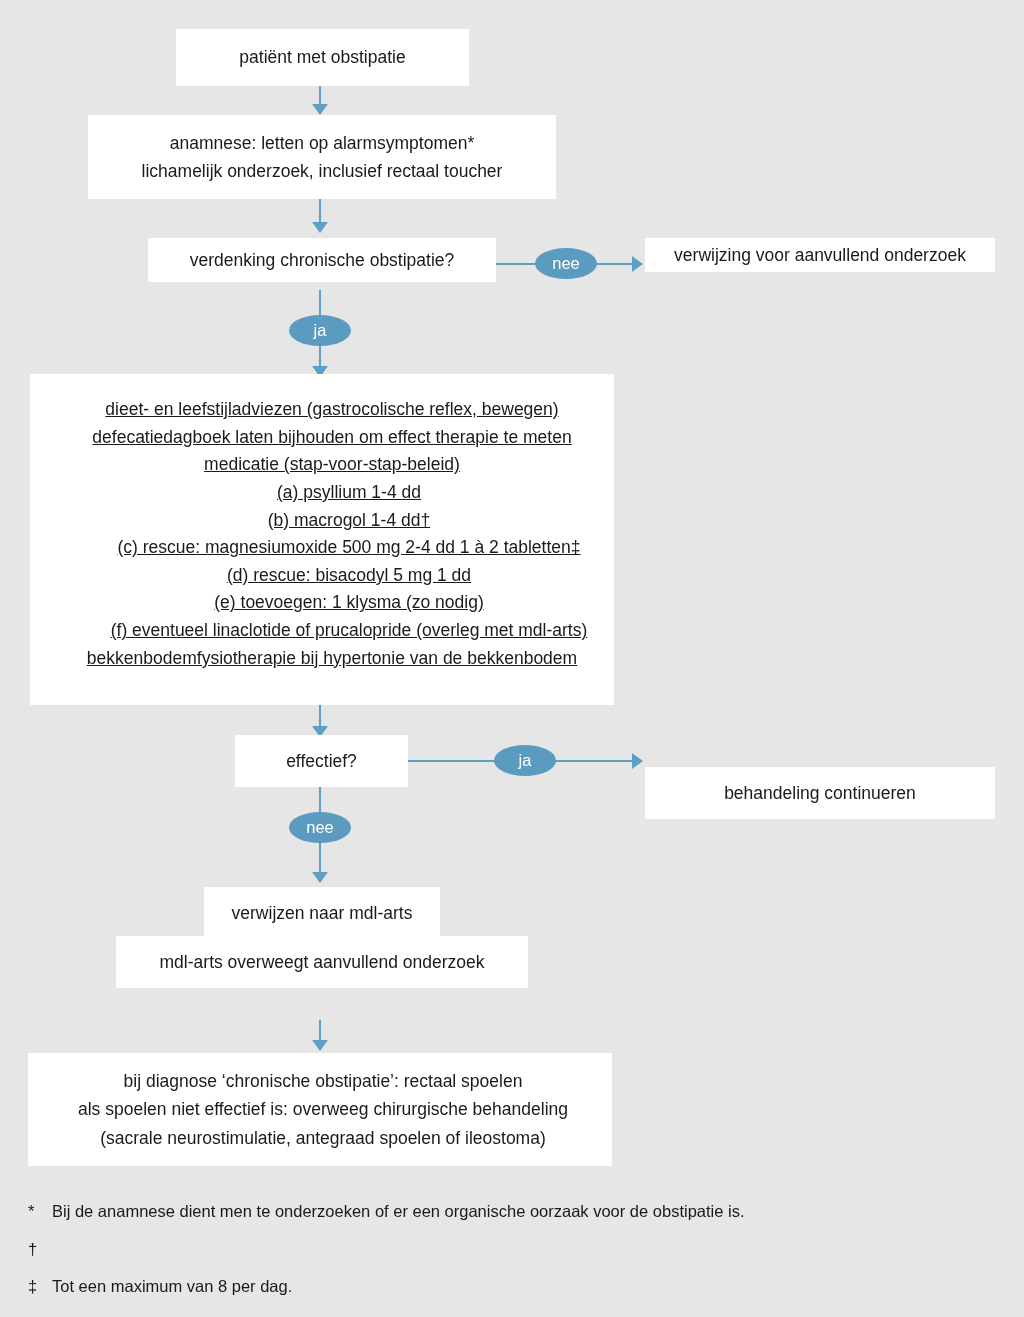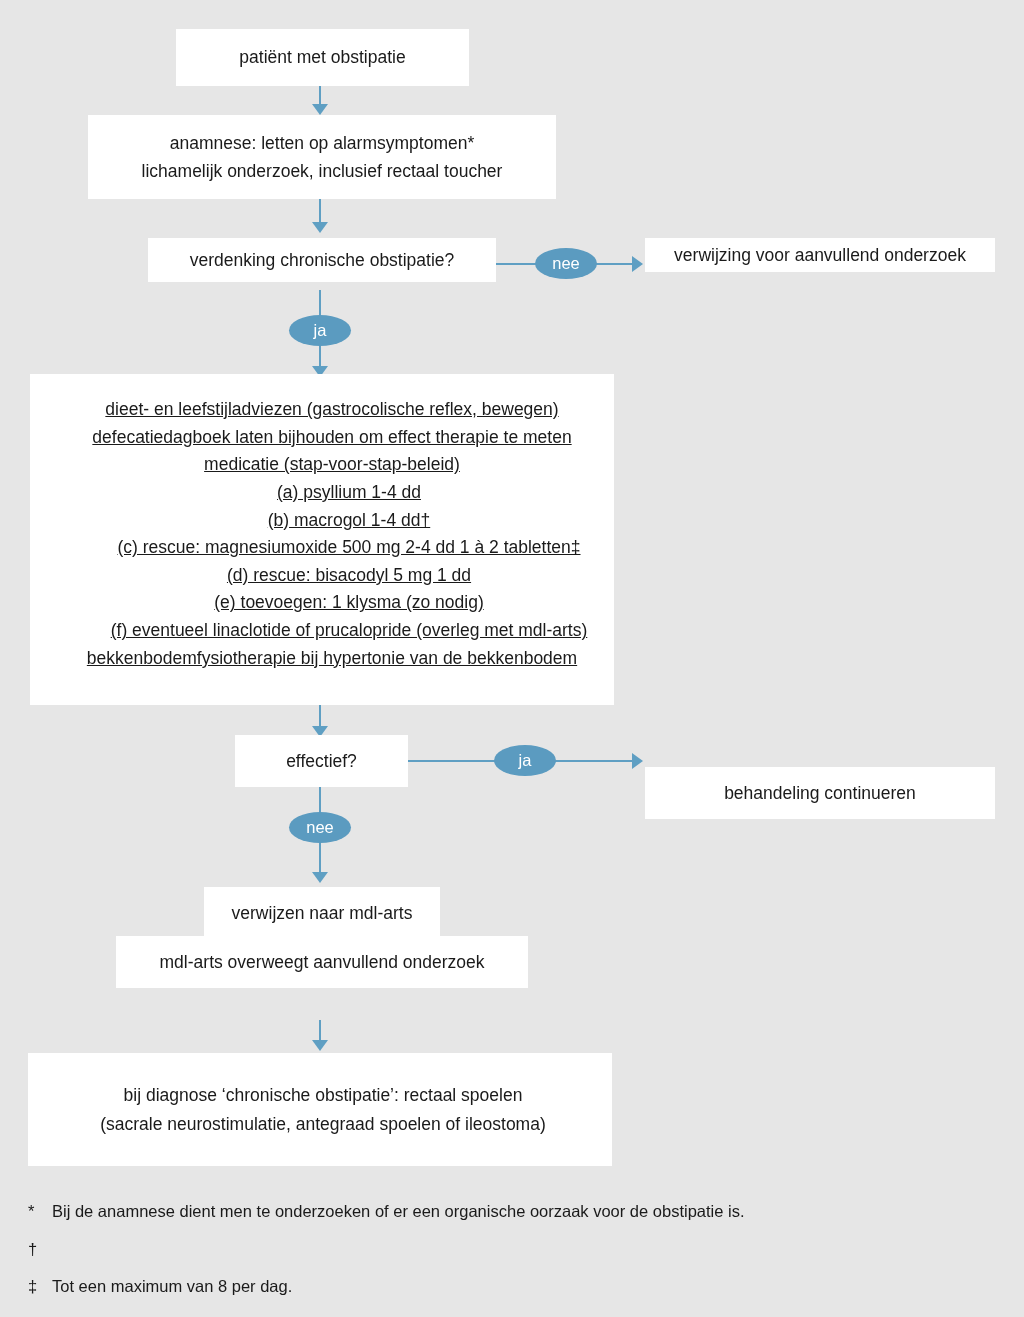--- a/index.html
+++ b/index.html
@@ -235,20 +235,21 @@
       <div>mdl-arts overweegt aanvullend onderzoek</div>
     </div>
   </div>
 
   <div class="vline" style="left:319px; top:1020px; height:26px;"></div>
   <div class="arrow-down" style="left:312px; top:1040px;"></div>
 
   <div class="node" style="left:28px; top:1053px; width:584px; height:113px;padding-left:16px;">
     <div class="lines">
       <div>bij diagnose ‘chronische obstipatie’: rectaal spoelen</div>
+      <div>als spoelen niet effectief is: overweeg chirurgische behandeling</div>
       <div>(sacrale neurostimulatie, antegraad spoelen of ileostoma)</div>
     </div>
   </div>
 
 </div>
 
 <div id="footnotes">
   <div class="fn-row">
     <span class="fn-mark">*</span>
     <span class="fn-text">Bij de anamnese dient men te onderzoeken of er een organische oorzaak voor de obstipatie is.</span>

